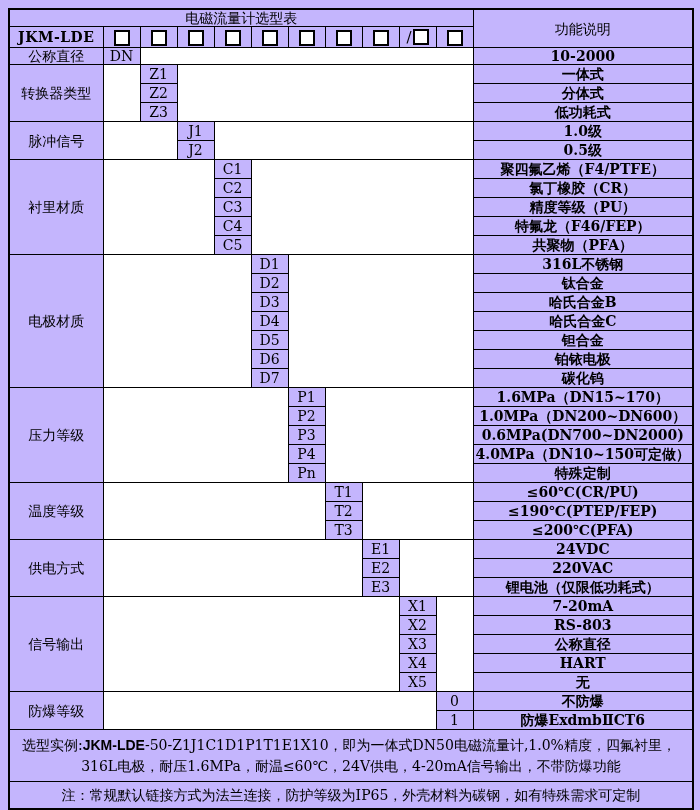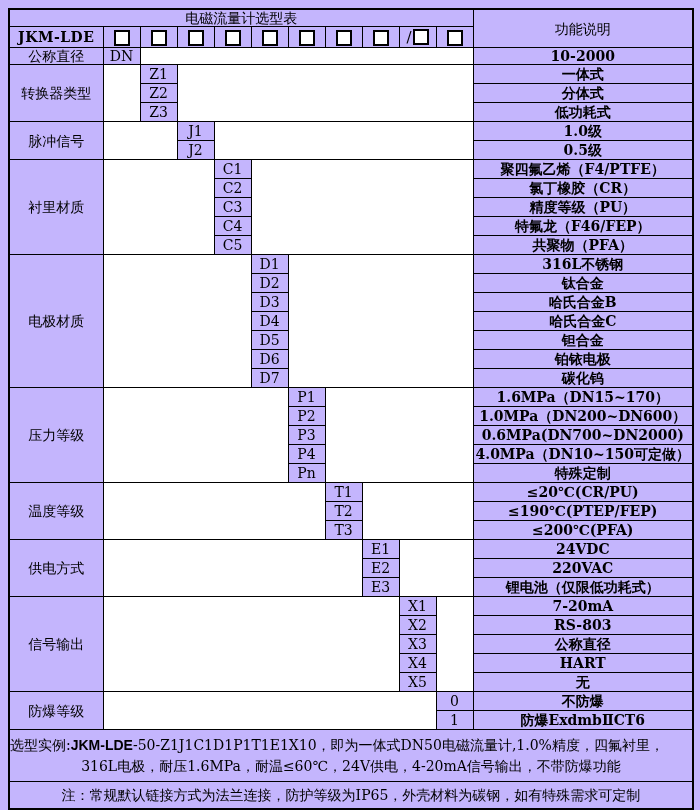--- a/index.html
+++ b/index.html
@@ -69,21 +69,21 @@
     vertical-align: middle;
     margin-right: 1px;
     font-family: "DejaVu Serif", serif;
   }
   td.example-cell {
     text-align: left;
     padding: 4px 5px 3px 5px;
     font-size: 14px;
     white-space: nowrap;
   }
-  .ex-line1 { text-align: left; line-height: 21px; }
+  .ex-line1 { text-align: left; line-height: 21px; margin-left: 12px; }
   .ex-line2 { line-height: 21px; }
   .model-bold {
     font-family: "Liberation Sans", "DejaVu Sans", sans-serif;
     font-weight: bold;
   }
   td.note-cell {
     text-align: left;
     padding: 2px 5px;
     font-size: 15px;
     white-space: nowrap;
@@ -235,21 +235,21 @@
         </tr>
         <tr class="std">
           <td class="code">Pn</td>
           <td class="desc">特殊定制</td>
         </tr>
         <tr class="std">
           <td class="cat" rowspan="3">温度等级</td>
           <td class="filler" rowspan="3" colspan="6"></td>
           <td class="code">T1</td>
           <td class="filler" rowspan="3" colspan="3"></td>
-          <td class="desc">≤20℃(CR/PU)</td>
+          <td class="desc">≤60℃(CR/PU)</td>
         </tr>
         <tr class="std">
           <td class="code">T2</td>
           <td class="desc">≤190℃(PTEP/FEP)</td>
         </tr>
         <tr class="std">
           <td class="code">T3</td>
           <td class="desc">≤200℃(PFA)</td>
         </tr>
         <tr class="std">

